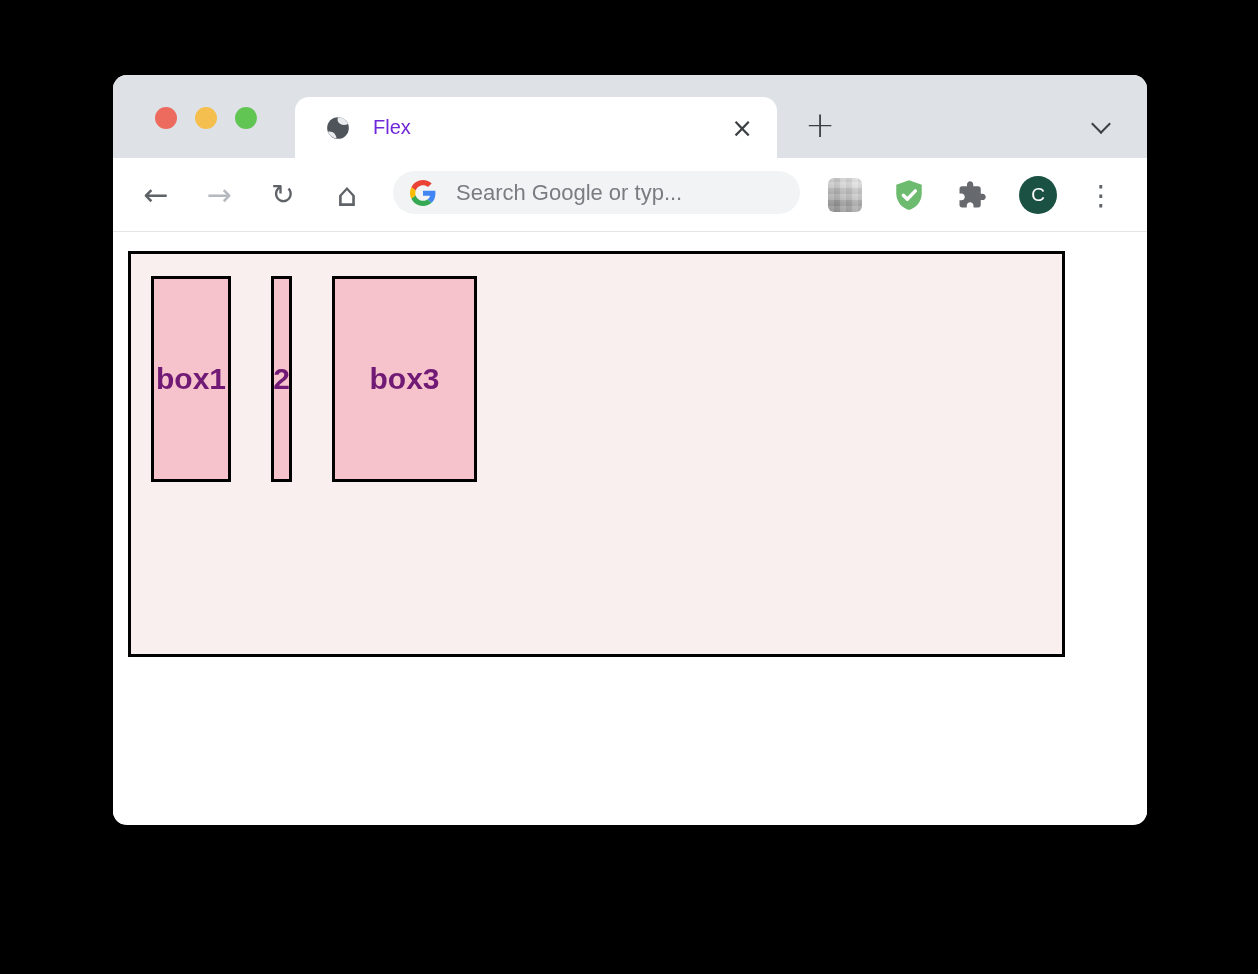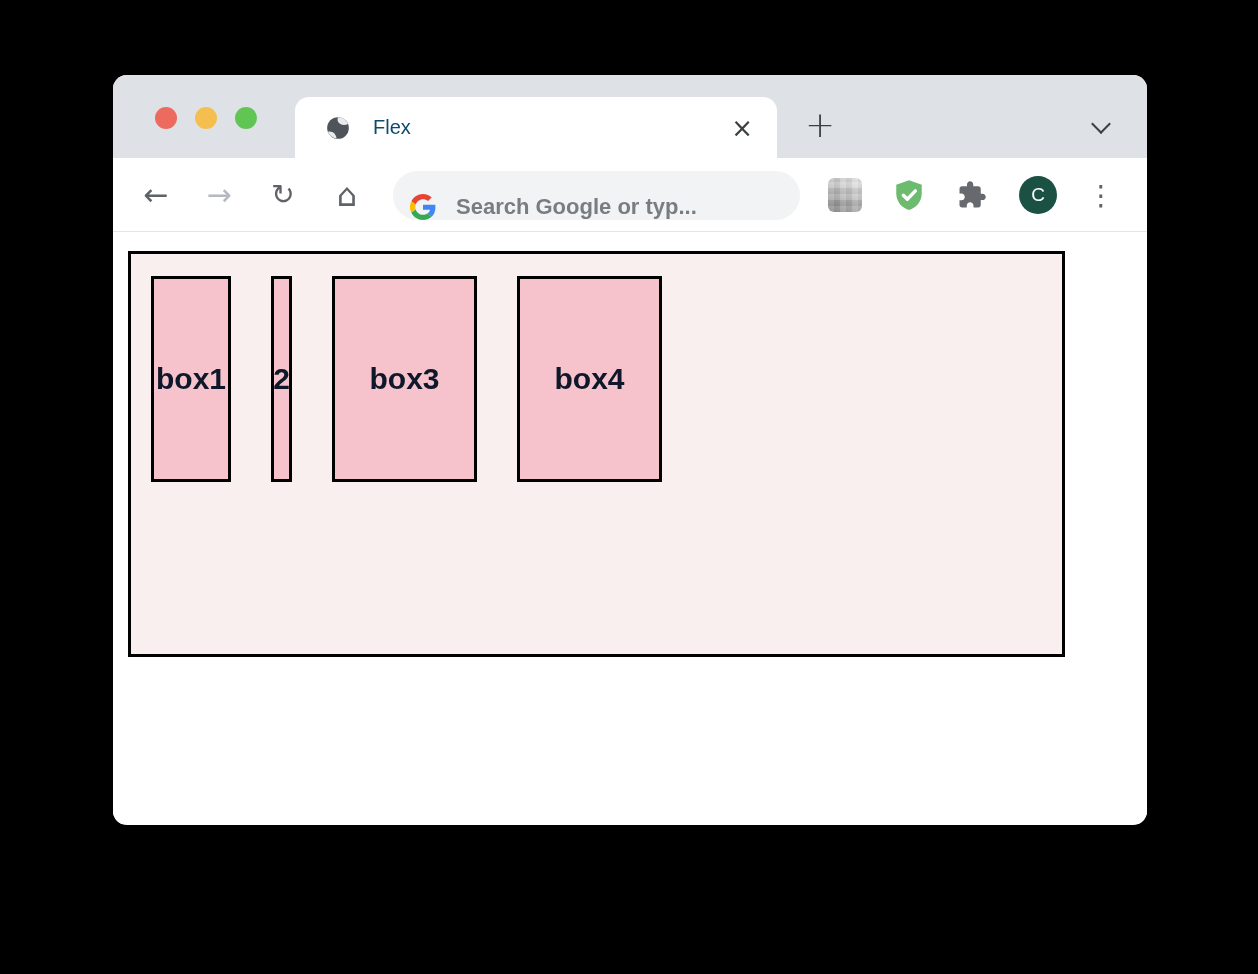--- a/index.html
+++ b/index.html
@@ -18,21 +18,21 @@
   .tl-red{ background:var(--traffic_red,#ed6a5e); }
   .tl-yellow{ background:var(--traffic_yellow,#f5bf4f); }
   .tl-green{ background:var(--traffic_green,#61c554); }
 
   .active-tab{
     position:absolute; left:182px; top:22px; width:482px; height:61px;
     background:#fff; border-radius:14px 14px 0 0;
     display:flex; align-items:center;
   }
   .tab-favicon{ margin-left:30px; width:26px; height:26px; flex:0 0 auto; }
-  .tab-title{ margin-left:22px; font-size:20px; color:#0c4a6e; }
+  .tab-title{ margin-left:22px; font-size:20px; color:#6d28d9; }
   .tab-close{
     margin-left:auto; margin-right:24px; font-size:26px; line-height:1;
     color:#3c4043; font-family:"DejaVu Sans", sans-serif; cursor:default;
   }
   .new-tab-btn{
     position:absolute; left:692px; top:30px; width:30px; height:42px;
     font-size:36px; font-weight:300; color:#3c4043; text-align:center; line-height:40px;
     font-family:"DejaVu Sans", sans-serif;
   }
   .tab-chevron{
@@ -47,23 +47,23 @@
     position:absolute; top:37px; transform:translate(-50%,-50%);
     font-family:"DejaVu Sans", sans-serif; font-size:30px; line-height:1;
     color:var(--toolbar_icon,#5f6368);
   }
   .glyph-back{ left:43px; }
   .glyph-forward{ left:106px; color:var(--forward_disabled,#b6bac0); }
   .glyph-reload{ left:170px; font-size:28px; }
   .glyph-home{ left:234px; font-size:32px; }
 
   .search-bar{
-    position:absolute; left:280px; top:13px; width:407px; height:49px;
+    position:absolute; left:280px; top:13px; width:407px; height:43px;
     border-radius:25px; background:var(--searchbar_bg,#f1f3f4);
-    display:flex; align-items:flex-end; overflow:hidden;font-weight:bold;
+    display:flex; align-items:center; overflow:hidden;
   }
   .g-logo{ margin-left:17px; width:26px; height:26px; flex:0 0 auto; }
   .search-placeholder{ margin-left:20px; font-size:22px; color:var(--placeholder,#797d82); white-space:nowrap; }
 
   .ext-gradient-square{
     position:absolute; left:732px; top:37px; transform:translate(-50%,-50%);
     width:34px; height:34px; border-radius:6px;
     background:
       repeating-linear-gradient(0deg, rgba(255,255,255,.12) 0 6px, rgba(0,0,0,.04) 6px 12px),
       repeating-linear-gradient(90deg, rgba(255,255,255,.10) 0 6px, rgba(0,0,0,.05) 6px 12px),
@@ -92,21 +92,21 @@
     border:3px solid var(--box_border,#000);
     background:var(--container_bg,#f9efee);
     display:flex; align-items:flex-start; column-gap:40px;
     padding:22px 0 0 20px;
   }
   .flexbox{
     border:3px solid var(--box_border,#000);
     background:var(--box_bg,#f6c3cc);
     height:206px; flex:0 0 auto;
     display:flex; align-items:center; justify-content:center;
-    font-weight:bold; font-size:30px; color:#0f172a; overflow:hidden; white-space:nowrap;
+    font-weight:bold; font-size:30px; color:#701a75; overflow:hidden; white-space:nowrap;
   }
   .box-1{ width:80px; }
   .box-2{ width:21px; }
   .box-3,.box-4,.box-5,.box-6{ width:145px;text-align:right; }
 </style>
 </head>
 <body>
 
 <div class="browser-window">
 
@@ -163,17 +163,16 @@
     </div>
 
     <span class="kebab-menu">⋮</span>
   </div>
 
   <div class="content">
     <div class="flex-container">
       <div class="flexbox box-1">box1</div>
       <div class="flexbox box-2">2</div>
       <div class="flexbox box-3">box3</div>
-      <div class="flexbox box-4">box4</div>
     </div>
   </div>
 
 </div>
 
 </body></html>

